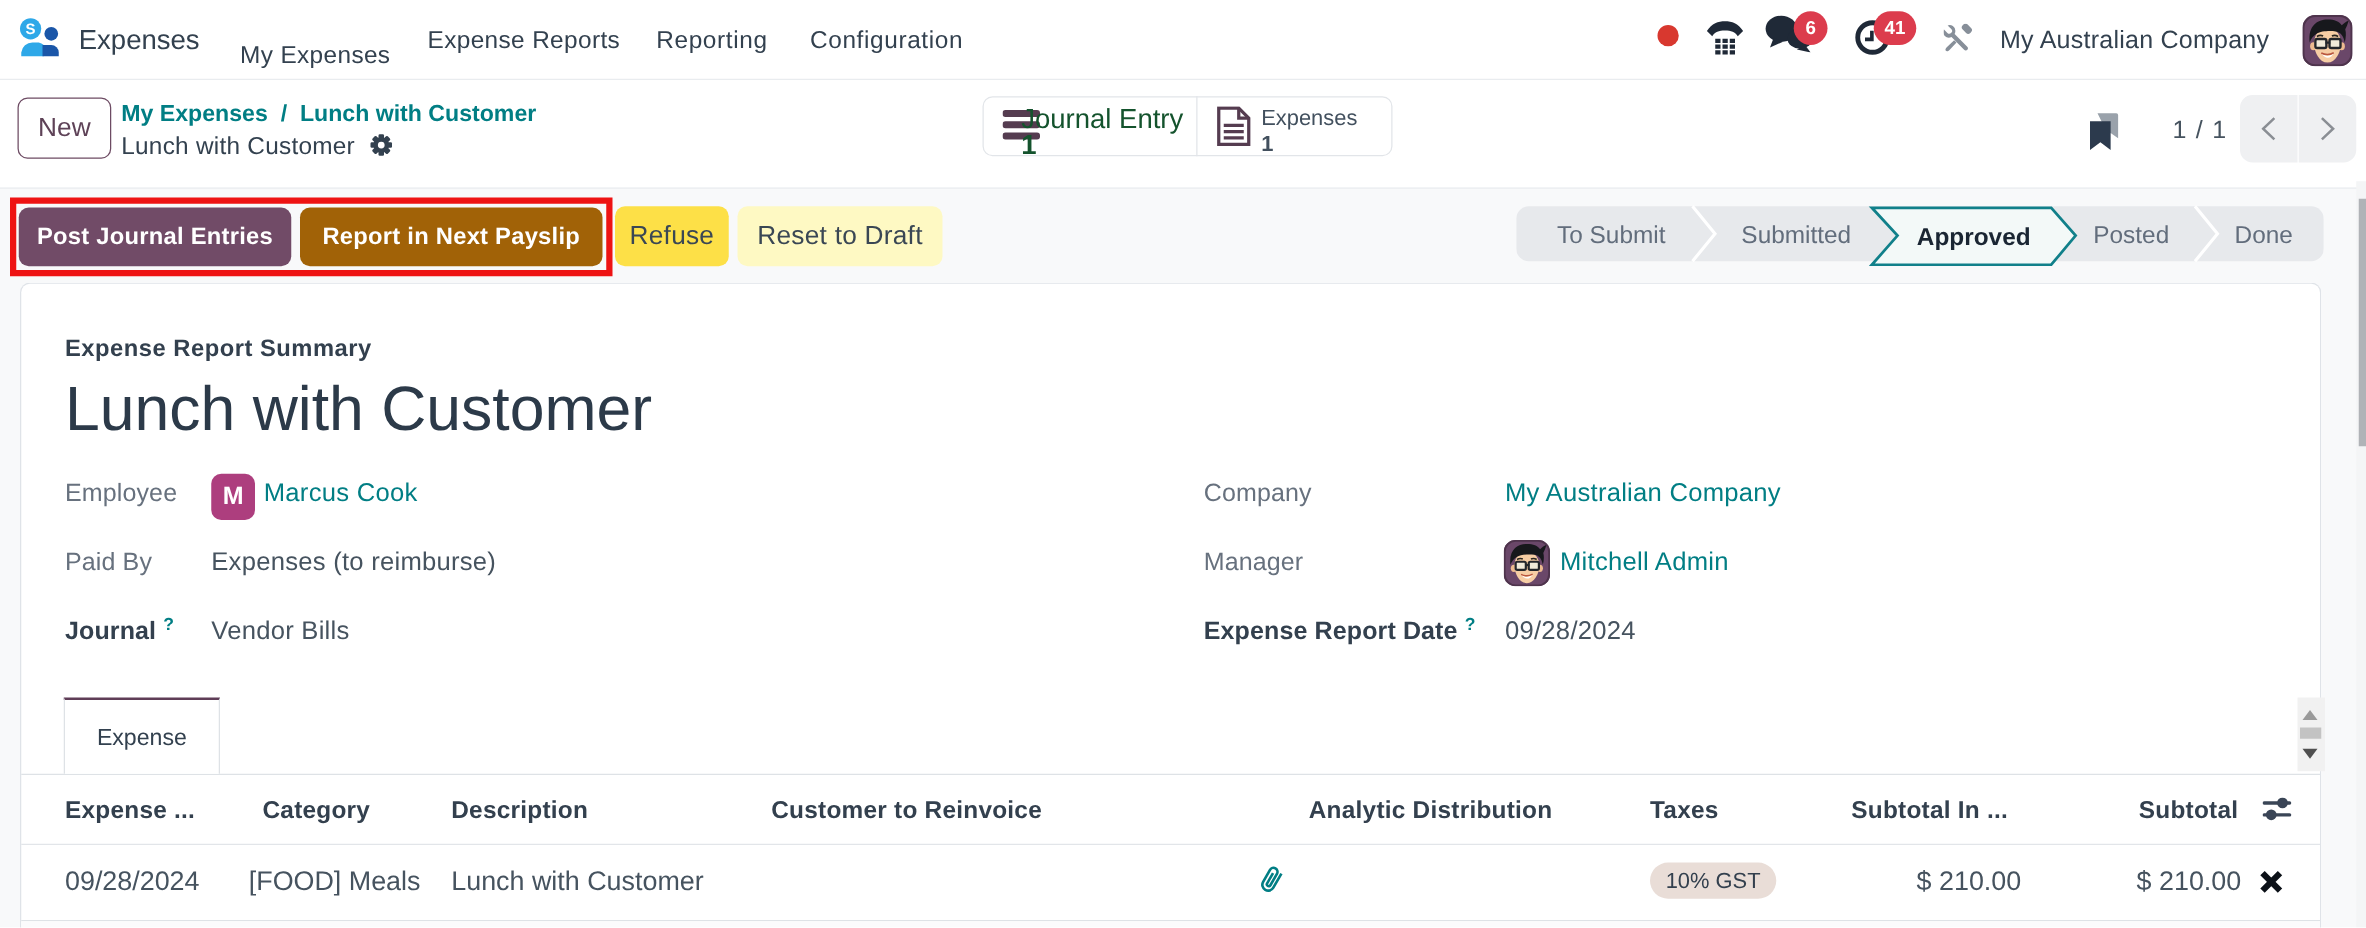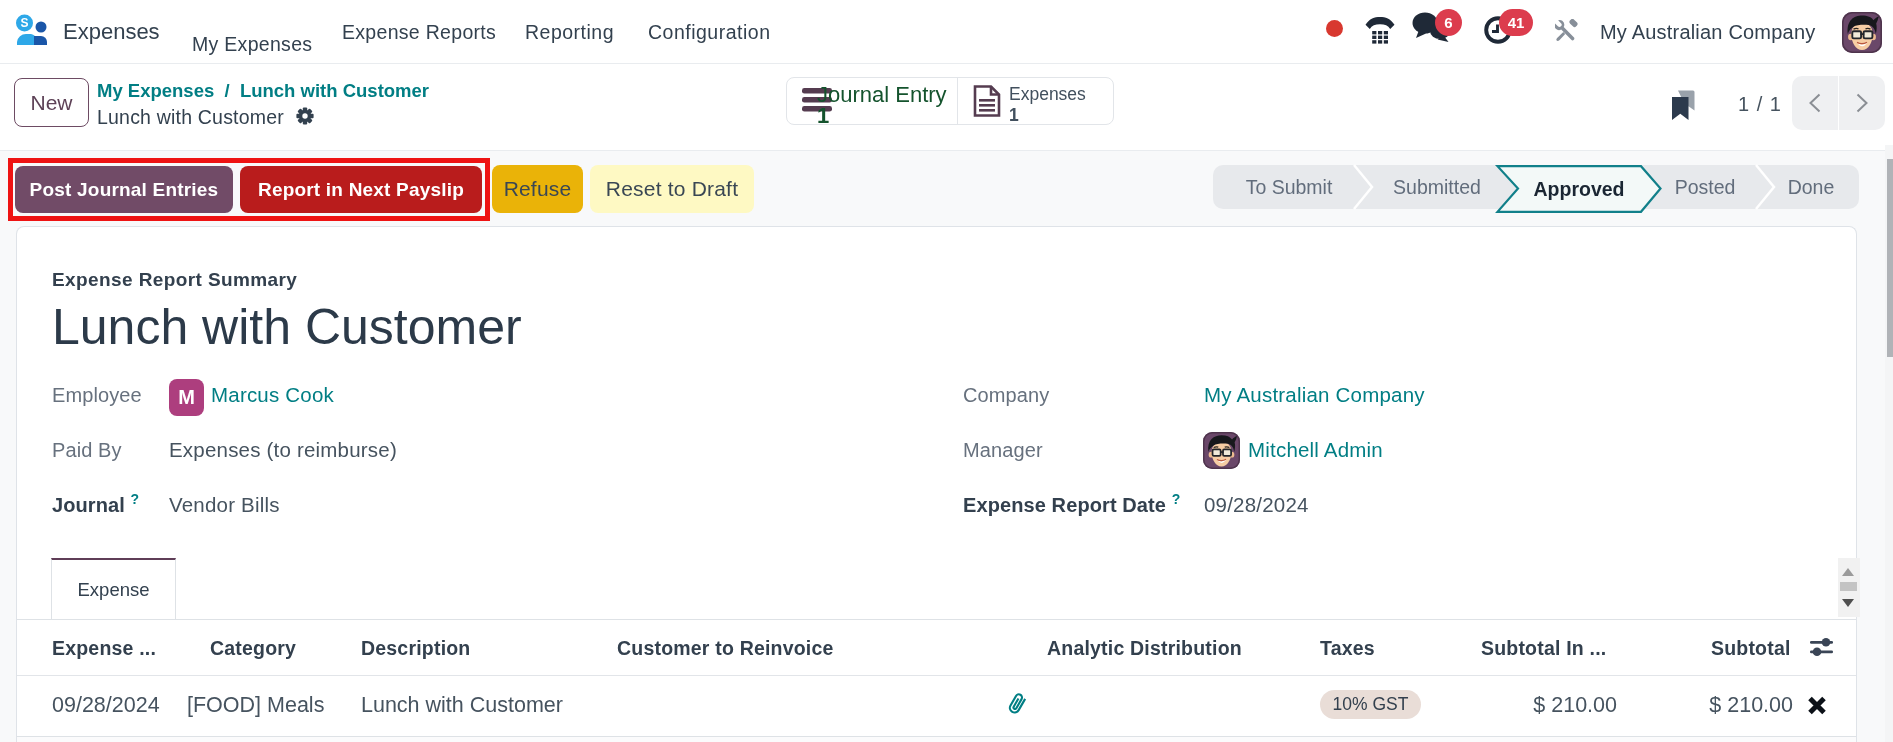--- a/index.html
+++ b/index.html
@@ -149,22 +149,22 @@
 </div>
 <div class="abs flex" style="left:1839px;top:76px;width:46px;height:54px;background:#eff0f2;border-radius:0 10px 10px 0;justify-content:center;">
 <svg width="12" height="20" viewBox="0 0 12 20">
       <path d="M1.5,1.5 L10.5,10 L1.5,18.5" fill="none" stroke="#8a8e94" stroke-width="2"></path>
     </svg>
 </div>
 
 <div class="abs" style="left:0;top:150px;width:1893px;height:592px;background:#f8f9fa;border-top:1px solid #e9ecef;"></div>
 
 <div class="abs flex" style="left:15px;top:166px;width:218px;height:47px;background:#714b67;border-radius:8px;color:#fff;font-size:19px;font-weight:bold;letter-spacing:0.2px;justify-content:center;">Post Journal Entries</div>
-<div class="abs flex" style="left:240px;top:166px;width:242px;height:47px;background:#b91c1c;border-radius:8px;color:#fff;font-size:19px;font-weight:bold;letter-spacing:0.2px;justify-content:center;">Report in Next Payslip</div>
-<div class="abs flex" style="left:492px;top:165px;width:91px;height:48px;background:#eab308;border-radius:8px;color:#3a4754;font-size:21px;letter-spacing:0.2px;justify-content:center;">Refuse</div>
+<div class="abs flex" style="left:240px;top:166px;width:242px;height:47px;background:#a16207;border-radius:8px;color:#fff;font-size:19px;font-weight:bold;letter-spacing:0.2px;justify-content:center;">Report in Next Payslip</div>
+<div class="abs flex" style="left:492px;top:165px;width:91px;height:48px;background:#fde047;border-radius:8px;color:#3a4754;font-size:21px;letter-spacing:0.2px;justify-content:center;">Refuse</div>
 <div class="abs flex" style="left:590px;top:165px;width:164px;height:48px;background:#fef9c3;border-radius:8px;color:#3a4754;font-size:21px;letter-spacing:0.2px;justify-content:center;">Reset to Draft</div>
 
 <div class="abs" style="left:8px;top:158px;width:482px;height:63px;border:5.5px solid #ee1313;"></div>
 
 <div class="abs" style="left:1213px;top:164px;width:646px;height:50px;">
 <svg width="646" height="50" viewBox="0 0 646 50">
   <rect x="0" y="1" width="646" height="44" rx="10" fill="#e7e9ec"></rect>
   <path d="M141,1 l18,22 l-18,22" fill="none" stroke="#fff" stroke-width="2.5"></path>
   <path d="M543,1 l18,22 l-18,22" fill="none" stroke="#fff" stroke-width="2.5"></path>
   <path d="M284.5,2.2 L428,2.2 L447.5,24.5 L428,47.8 L284.5,47.8 L305,24.5 z" fill="#f3f9f8" stroke="#11808a" stroke-width="2.2"></path>
@@ -232,21 +232,21 @@
 <svg width="26" height="22" viewBox="0 0 26 22">
   <rect x="0" y="3" width="23" height="2.7" rx="1.3" fill="#3a4556"></rect>
   <circle cx="16" cy="4.3" r="4.3" fill="#3a4556"></circle>
   <rect x="0" y="12.5" width="23" height="2.7" rx="1.3" fill="#3a4556"></rect>
   <circle cx="7" cy="13.8" r="4.3" fill="#3a4556"></circle>
 </svg>
 </div>
 <div class="abs" style="left:17px;top:675px;width:1839px;height:1px;background:#e2e5e9;"></div>
 
 <div class="abs flex" style="left:52px;top:692px;height:26px;font-size:21.5px;color:#46535f;">09/28/2024</div>
-<div class="abs flex" style="left:187px;top:692px;height:26px;font-size:21.5px;color:#46535f;">[FOOD] Meals</div>
+<div class="abs flex" style="left:199px;top:692px;height:26px;font-size:21.5px;color:#46535f;">[FOOD] Meals</div>
 <div class="abs flex" style="left:361px;top:692px;height:26px;font-size:21.5px;color:#46535f;">Lunch with Customer</div>
 <div class="abs" style="left:1006px;top:690px;">
 <svg width="22" height="28" viewBox="0 0 22 28">
   <g transform="rotate(30 11 14)">
         <path d="M15.5,5.5 v13 a4.7,4.7 0 0 1 -9.4,0 v-11 a3.2,3.2 0 0 1 6.4,0 v10.5 a1.5,1.5 0 0 1 -3,0 v-9.5" fill="none" stroke="#017e84" stroke-width="2.1"></path>
       </g>
 </svg>
 </div>
 <div class="abs flex" style="left:1320px;top:690px;width:101px;height:29px;background:#e9ddd7;border-radius:15px;justify-content:center;font-size:17.5px;color:#33404e;">10% GST</div>
 <div class="abs flex" style="left:1481px;top:692px;width:136px;height:26px;font-size:21.5px;color:#46535f;justify-content:flex-end;">$ 210.00</div>

